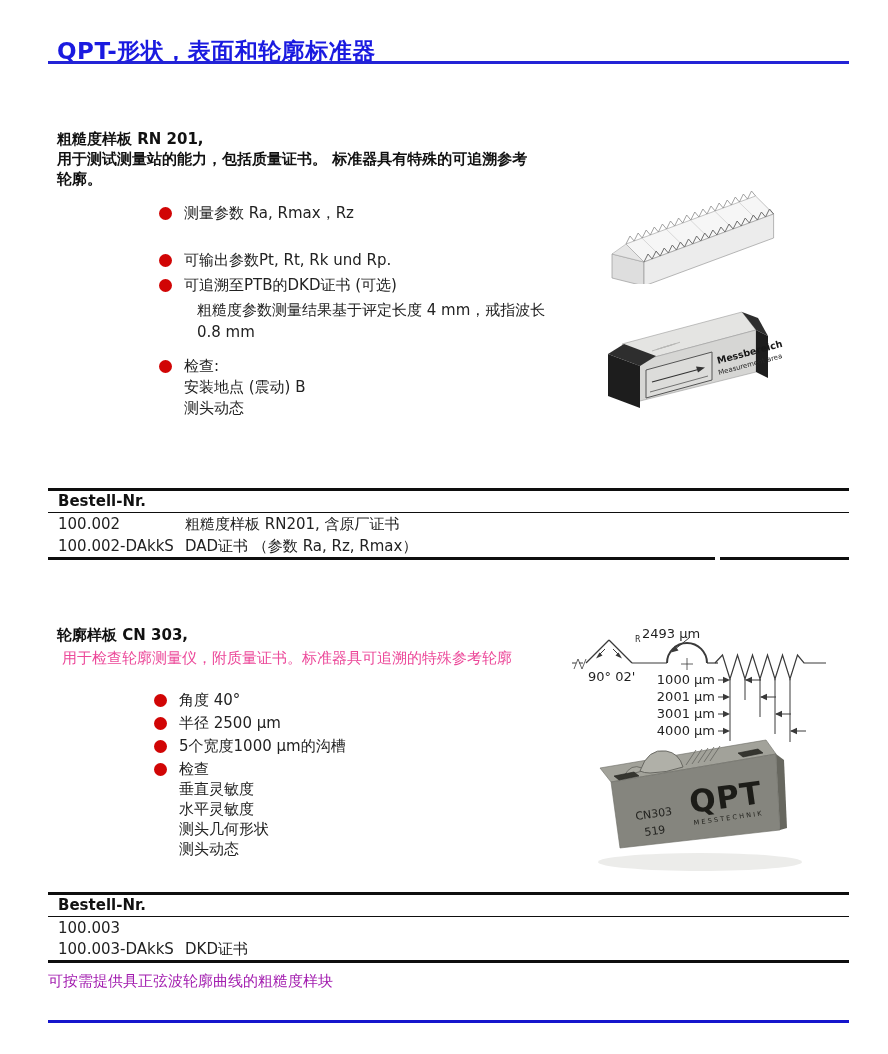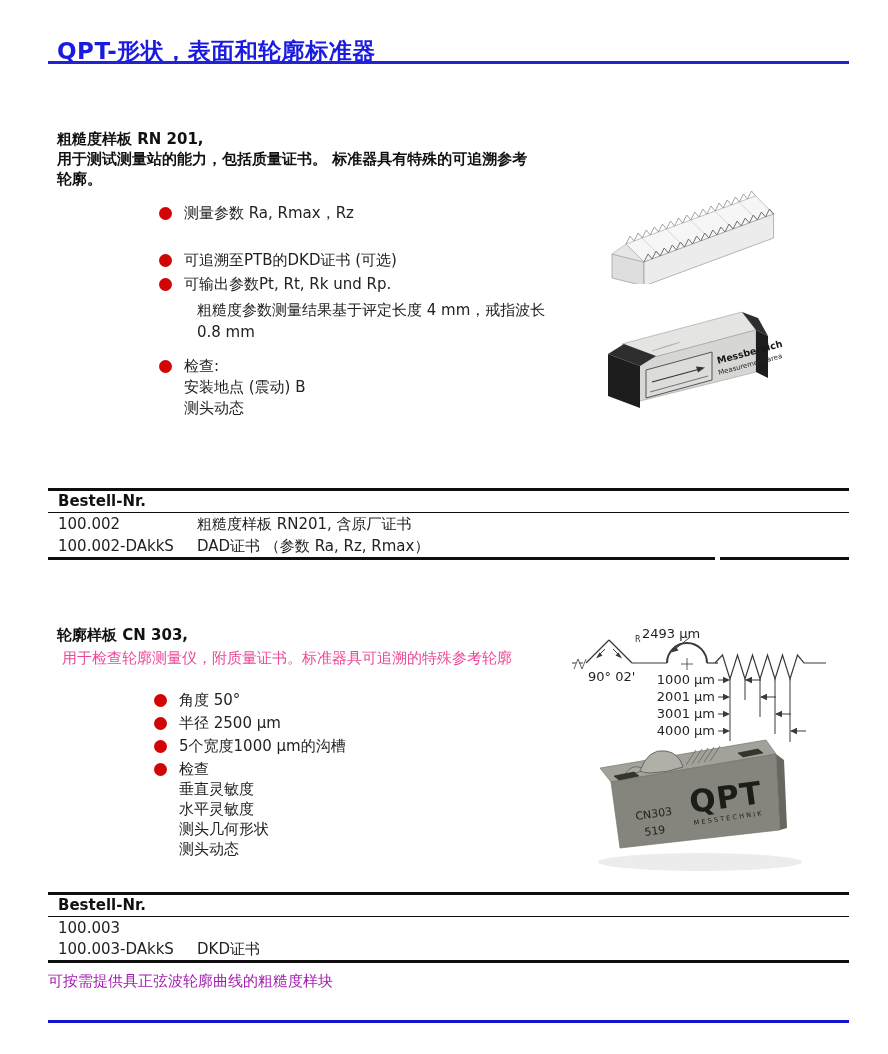--- a/index.html
+++ b/index.html
@@ -24,21 +24,21 @@
   .rn-bullets .check div { line-height:21px; }
   .cn-bullets .b-row { margin-bottom:3px; }
   .cn-bullets .check div { line-height:20px; }
 
   .cn-heading { left:57px; top:626px; font-size:15px; font-weight:bold; color:#111; }
   .cn-intro { left:62px; top:649px; font-size:15px; color:#ec4899; width:520px; }
 
   .order-table { left:48px; width:801px; font-size:15px; color:#222; }
   .t1 { top:488px; } .t2 { top:892px; }
   .ot-header { border-top:3px solid #0e0e0e; border-bottom:1px solid #0e0e0e; font-weight:bold; padding:1px 0 2px 10px; color:#111; }
-  .ot-row { display:flex; padding:2px 0 1px 10px;gap:12px; }
+  .ot-row { display:flex; padding:2px 0 1px 10px; }
   .ot-no { flex:0 0 127px; }
   .ot-desc { flex:1; }
   .ot-bottom { height:3px; background:#0e0e0e; }
   .ot-bottom.split { background:none; display:flex; }
   .seg-a { width:667px; background:#0e0e0e; margin-right:5px; }
   .seg-b { flex:1; background:#0e0e0e; }
 
   .footer-note { left:48px; top:972px; font-size:15px; color:#a21caf; }
   .bottom-rule { left:48px; top:1020px; width:801px; height:3px; background:#1515cc; }
 
@@ -53,27 +53,27 @@
 <div class="abs rn-headblock">
   <div>粗糙度样板 RN 201,</div>
   <div>用于测试测量站的能力，包括质量证书。 标准器具有特殊的可追溯参考轮廓。</div>
 </div>
 
 <div class="abs bullets rn-bullets">
   <div class="b-row r1">
     <span class="dot"></span>
     <span>测量参数 Ra, Rmax，Rz</span>
   </div>
+  <div class="b-row r3">
+    <span class="dot"></span>
+    <span>可输出参数Pt, Rt, Rk und Rp.</span>
+  </div>
   <div class="b-row r2">
     <span class="dot"></span>
     <span>可追溯至PTB的DKD证书 (可选)</span>
-  </div>
-  <div class="b-row r3">
-    <span class="dot"></span>
-    <span>可输出参数Pt, Rt, Rk und Rp.</span>
   </div>
   <div class="rn-note">粗糙度参数测量结果基于评定长度 4 mm，戒指波长0.8 mm</div>
   <div class="b-row check">
     <span class="dot"></span>
     <div>
       <div>检查:</div>
       <div>安装地点 (震动) B</div>
       <div>测头动态</div>
     </div>
   </div>
@@ -132,21 +132,21 @@
       <div class="seg-b"></div>
   </div>
 </div>
 
 <div class="abs cn-heading">轮廓样板 CN 303,</div>
 <div class="abs cn-intro">用于检查轮廓测量仪，附质量证书。标准器具可追溯的特殊参考轮廓</div>
 
 <div class="abs bullets cn-bullets">
   <div class="b-row">
     <span class="dot"></span>
-    <span>角度 50°</span>
+    <span>角度 40°</span>
   </div>
   <div class="b-row">
     <span class="dot"></span>
     <span>半径 2500 μm</span>
   </div>
   <div class="b-row">
     <span class="dot"></span>
     <span>5个宽度1000 μm的沟槽</span>
   </div>
   <div class="b-row check">

